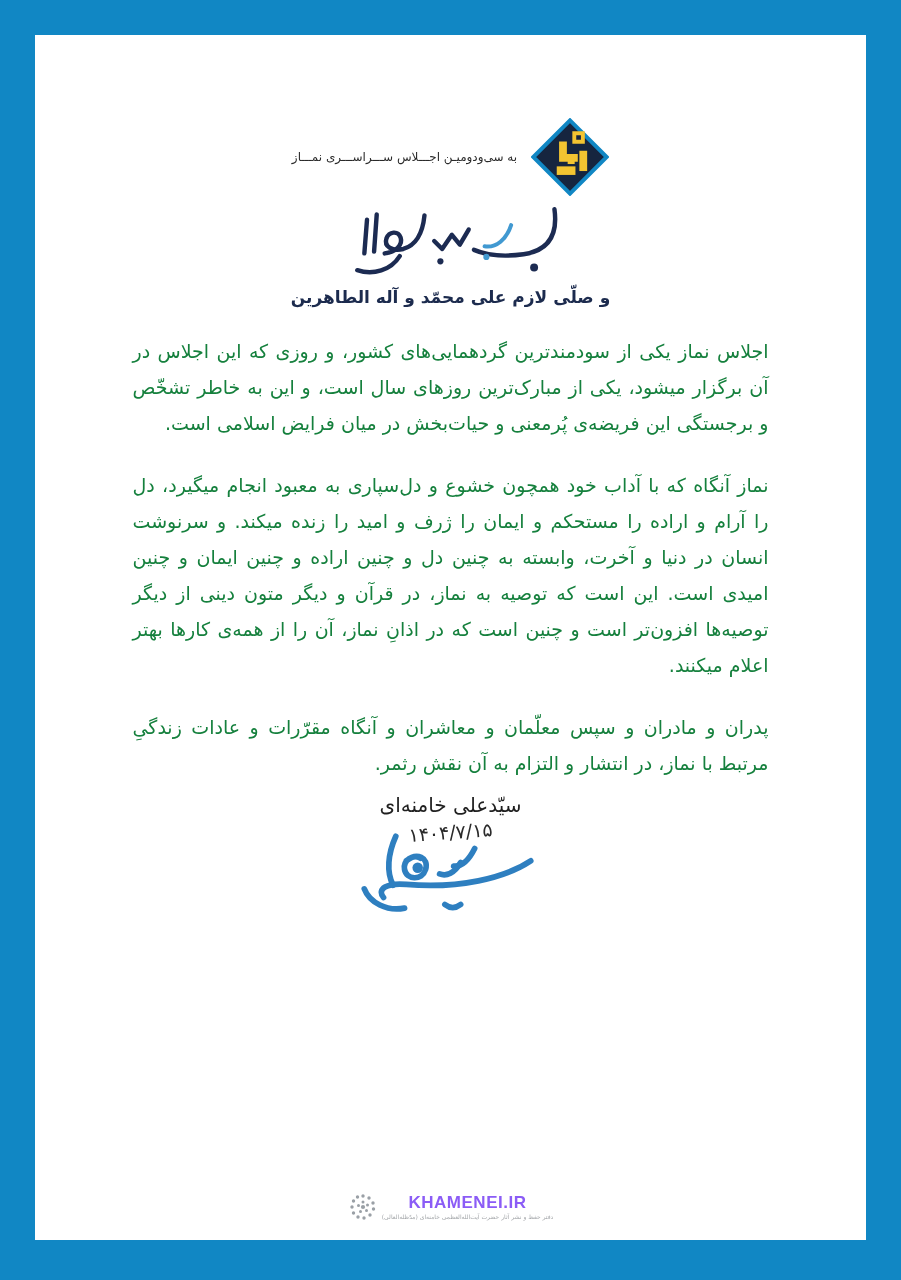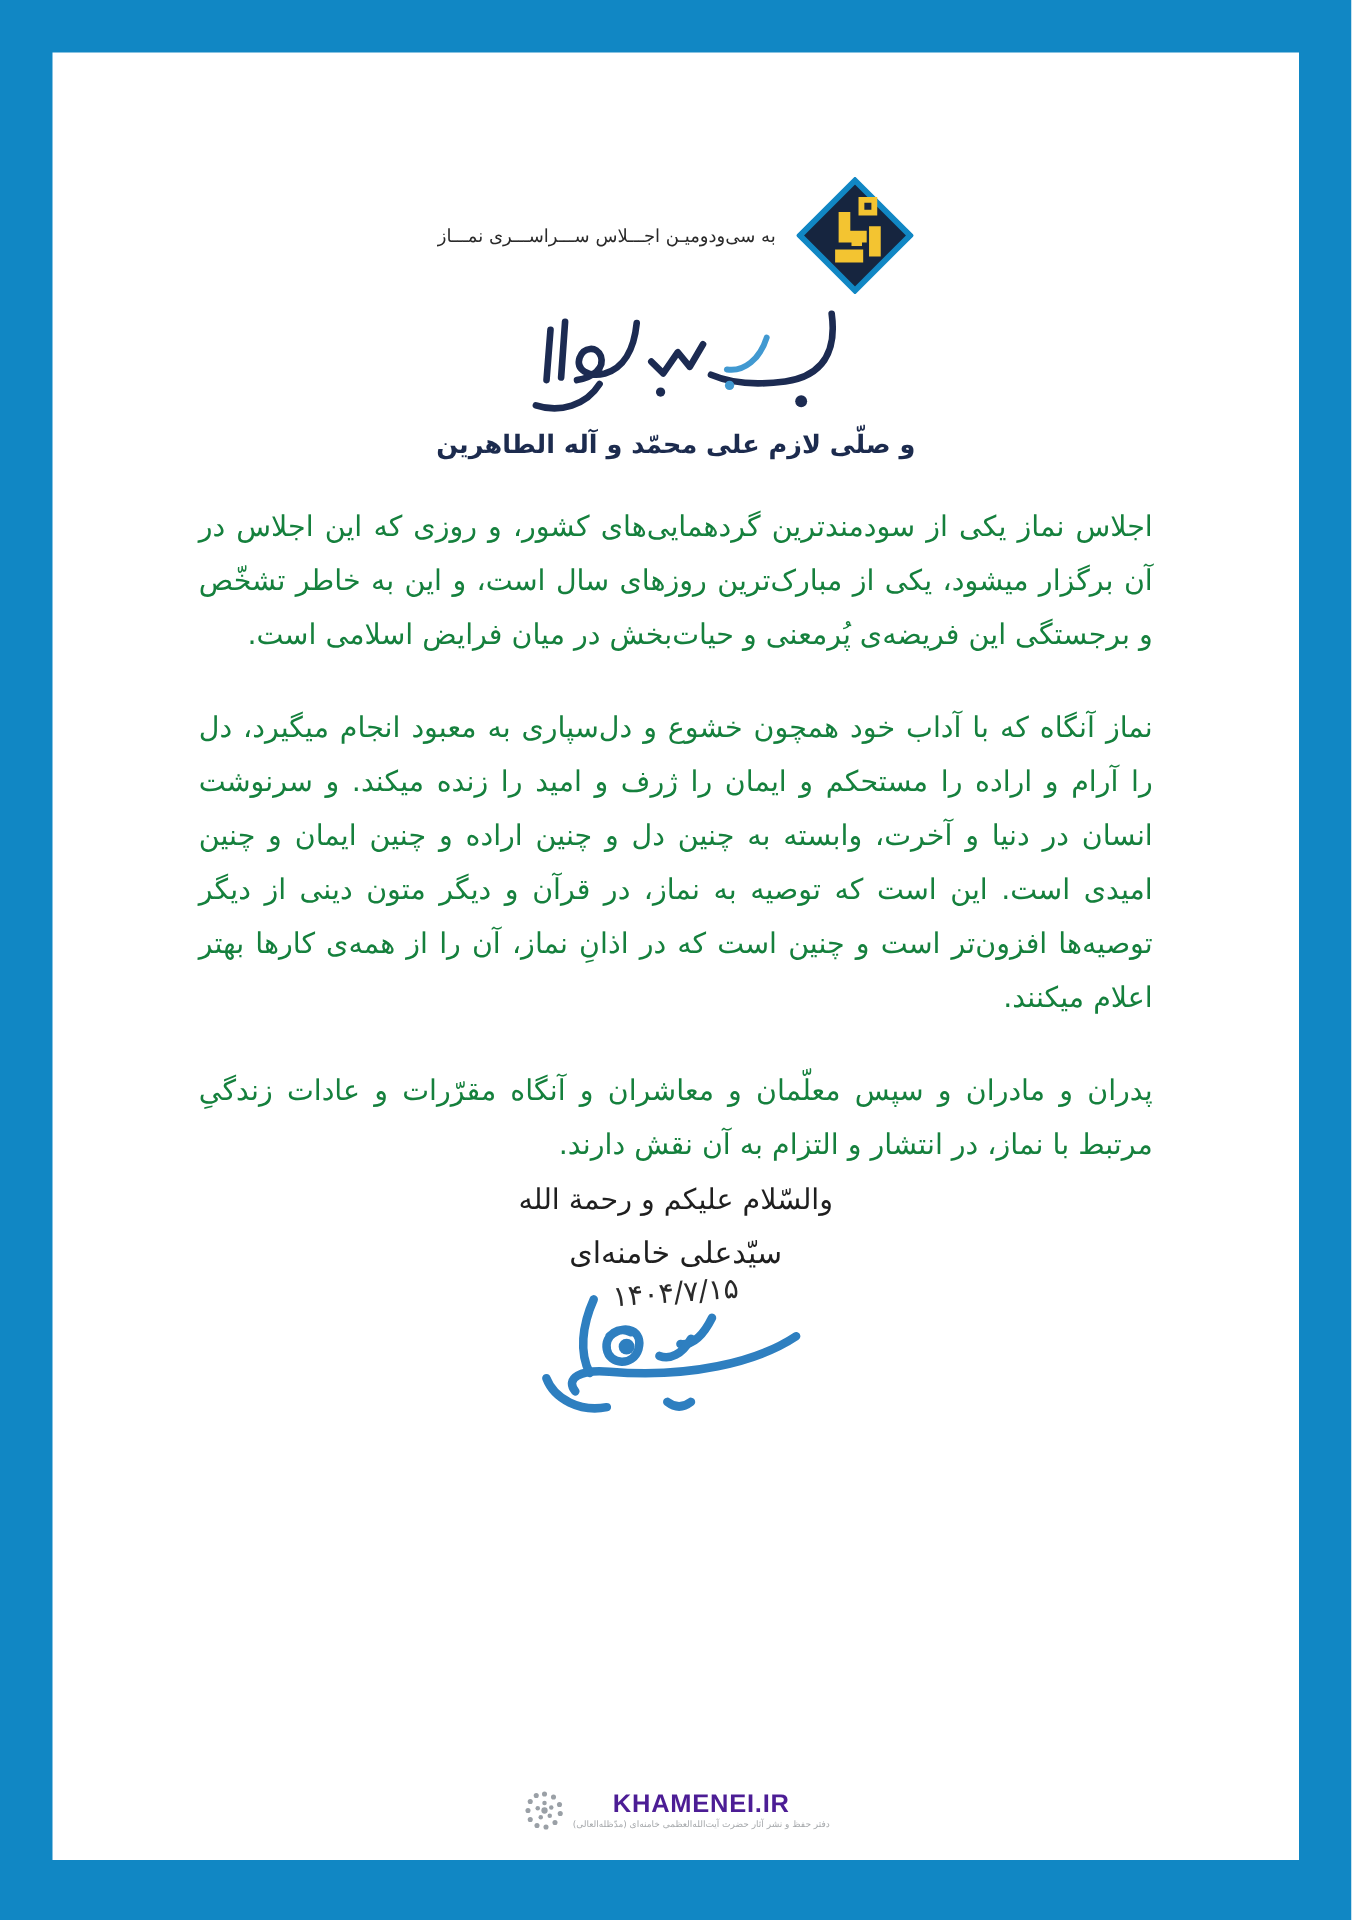--- a/index.html
+++ b/index.html
@@ -100,21 +100,21 @@
     left:0; right:0; bottom:18px;
     display:flex;
     justify-content:center;
   }
   .brand { display:flex; align-items:center; gap:4px; }
   .brand-texts { display:flex; flex-direction:column; align-items:center; }
   .brand-name {
     font-family:"Liberation Sans", sans-serif;
     font-size:17px;
     font-weight:bold;
-    color:#4c1d95;
+    color:#8b5cf6;
     letter-spacing:0.5px;
     line-height:17px;
   }
   .brand-caption {
     direction:rtl;
     font-size:6px;
     color:#a5a8ab;
     margin-top:2px;
     white-space:nowrap;
   }
@@ -161,24 +161,23 @@
         <circle cx="170" cy="61" r="3.5" fill="#4199d1"></circle>
         <circle cx="118" cy="66" r="3.5" fill="#1c2b52"></circle>
       </svg>
     </div>
 
     <div class="salawat">و صلّی لازم علی محمّد و آله الطاهرین</div>
 
     <div class="letter-body">
       <p>اجلاس نماز یکی از سودمندترین گردهمایی‌های کشور، و روزی که این اجلاس در آن برگزار میشود، یکی از مبارک‌ترین روزهای سال است، و این به خاطر تشخّص و برجستگی این فریضه‌ی پُرمعنی و حیات‌بخش در میان فرایض اسلامی است.</p>
       <p>نماز آنگاه که با آداب خود همچون خشوع و دل‌سپاری به معبود انجام میگیرد، دل را آرام و اراده را مستحکم و ایمان را ژرف و امید را زنده میکند. و سرنوشت انسان در دنیا و آخرت، وابسته به چنین دل و چنین اراده و چنین ایمان و چنین امیدی است. این است که توصیه به نماز، در قرآن و دیگر متون دینی از دیگر توصیه‌ها افزون‌تر است و چنین است که در اذانِ نماز، آن را از همه‌ی کارها بهتر اعلام میکنند.</p>
-      <p>پدران و مادران و سپس معلّمان و معاشران و آنگاه مقرّرات و عادات زندگیِ مرتبط با نماز، در انتشار و التزام به آن نقش دارند.</p>
-    </div>
-
-    <div class="closing-salam">والسّلام علیکم و رحمة الله</div>
+      <p>پدران و مادران و سپس معلّمان و معاشران و آنگاه مقرّرات و عادات زندگیِ مرتبط با نماز، در انتشار و التزام به آن نقش رثمر.</p>
+    </div>
+
     <div class="closing-name">سیّدعلی خامنه‌ای</div>
     <div class="closing-date">۱۴۰۴/۷/۱۵</div>
 
     <div class="signature-wrap">
       <svg viewBox="0 0 230 105" width="202" height="92" aria-hidden="true">
         <g fill="none" stroke="#2e7fc0" stroke-width="6.5" stroke-linecap="round" stroke-linejoin="round">
           <path d="M52,6 C43,26 41,47 49,62"></path>
           <path d="M64,34 C76,24 90,30 86,44 C82,57 64,56 62,44 C60,33 72,26 80,31"></path>
           <path d="M142,20 C135,34 127,41 118,40"></path>
           <path d="M126,36 C119,48 110,52 102,49"></path>

